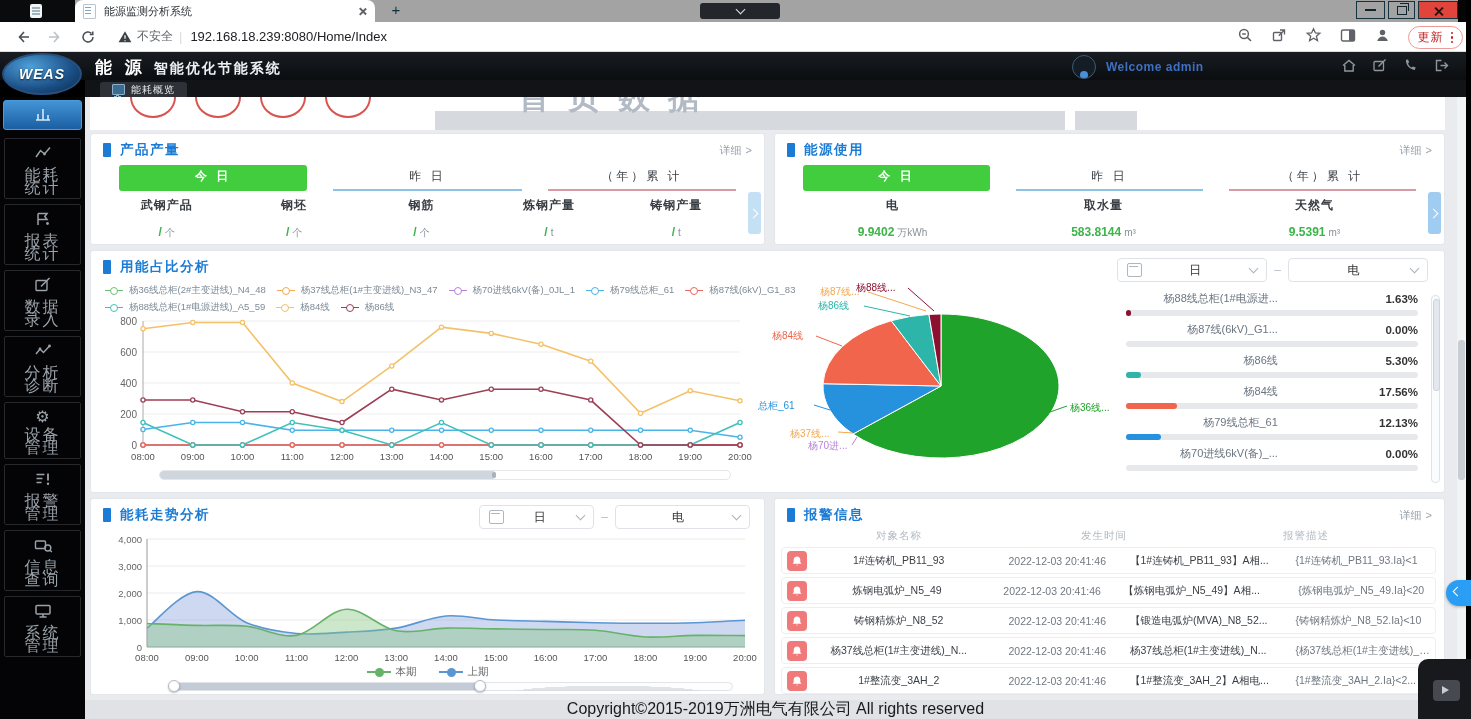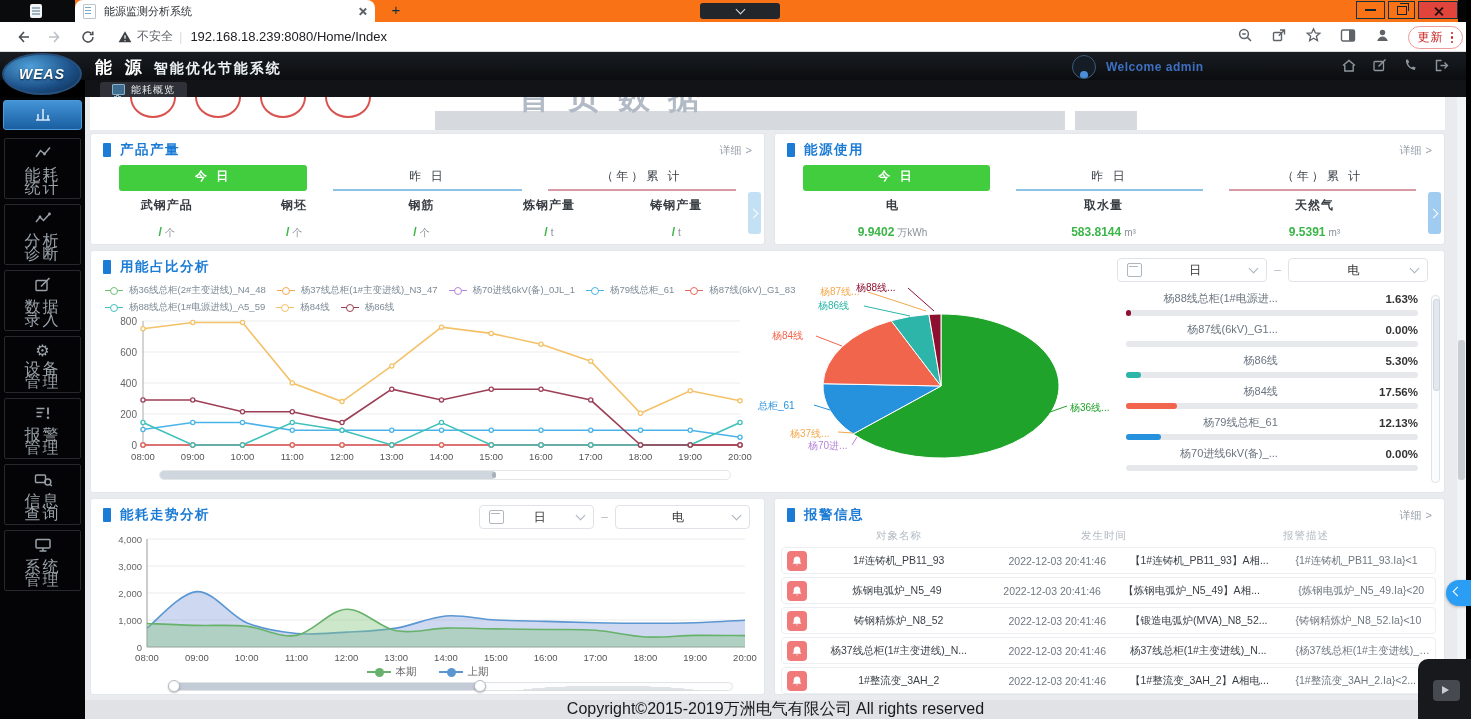--- a/index.html
+++ b/index.html
@@ -1,20 +1,20 @@
 <!DOCTYPE html>
 <html><head>
 <meta charset="utf-8">
 <style>
   html,body{margin:0;padding:0;background:#000;}
   .screen{position:relative;width:1471px;height:719px;overflow:hidden;background:#000;
     font-family:"Liberation Sans","DejaVu Sans",sans-serif;-webkit-font-smoothing:antialiased;}
 
   
-  .titlebar{position:absolute;left:0;top:0;width:1471px;height:22px;background:#f97316;}
+  .titlebar{position:absolute;left:0;top:0;width:1471px;height:22px;background:#a3a3a3;}
   .tb-left{position:absolute;left:0;top:0;width:75px;height:22px;background:#0a0b0d;}
   .os-icon{position:absolute;left:30px;top:4px;width:12px;height:14px;background:#f2f4f6;border-radius:2px;}
   .os-icon:before{content:'';position:absolute;left:2px;top:3px;width:8px;height:1.5px;background:#9fb3c0;box-shadow:0 3px 0 #9fb3c0,0 6px 0 #9fb3c0;}
   .btab{position:absolute;left:75px;top:0;width:300px;height:22px;background:#fff;border-radius:8px 8px 0 0;display:flex;align-items:center;padding:0 8px;box-sizing:border-box;}
   .favicon{width:11px;height:13px;background:#fff;border:1px solid #b9c4cc;border-radius:1px;position:relative;margin-right:8px;}
   .favicon:before{content:'';position:absolute;left:1px;top:2px;width:6px;height:1.5px;background:#7aa7c7;box-shadow:0 3px 0 #7aa7c7,0 6px 0 #7aa7c7;}
   .btab-title{font-size:11px;color:#303438;flex:1;white-space:nowrap;overflow:hidden;}
   .xico{position:relative;width:9px;height:9px;}
   .xico:before,.xico:after{content:'';position:absolute;left:4px;top:0;width:1.5px;height:9px;background:#5f6368;}
   .xico:before{transform:rotate(45deg);} .xico:after{transform:rotate(-45deg);}
@@ -295,32 +295,39 @@
     <div class="side-items" id="sideItems">
         <div class="side-item">
           <div><svg width="20" height="18" viewBox="0 0 20 18">
               <polyline points="3,13 7.5,6.5 11.5,10 17,3.5" stroke="#99a1a9" stroke-width="1.5" fill="none"></polyline>
               <circle cx="11.5" cy="10" r="1.4" fill="#99a1a9"></circle>
             </svg></div>
           <div class="side-lbl">能耗统计</div>
         </div>
         <div class="side-item">
           <div><svg width="20" height="18" viewBox="0 0 20 18">
-              <polyline points="3,12 7,7 10.5,10.5 16.5,4" stroke="#99a1a9" stroke-width="1.5" fill="none"></polyline>
-              <circle cx="7" cy="7" r="1.4" fill="#99a1a9"></circle>
-              <circle cx="16.5" cy="4" r="1.4" fill="#99a1a9"></circle>
+              <path d="M5 15V3.5M5 3.5h9l-2.2 3 2.2 3H5" stroke="#99a1a9" stroke-width="1.5" fill="none"></path>
+              <circle cx="14.5" cy="13.5" r="1.4" fill="#99a1a9"></circle>
             </svg></div>
-          <div class="side-lbl">分析诊断</div>
+          <div class="side-lbl">报表统计</div>
         </div>
         <div class="side-item">
           <div><svg width="20" height="18" viewBox="0 0 20 18">
               <rect x="3" y="4.5" width="11" height="10" rx="1" stroke="#99a1a9" stroke-width="1.4" fill="none"></rect>
               <path d="M8 10.5 16.5 2" stroke="#99a1a9" stroke-width="1.6"></path>
             </svg></div>
           <div class="side-lbl">数据录入</div>
+        </div>
+        <div class="side-item">
+          <div><svg width="20" height="18" viewBox="0 0 20 18">
+              <polyline points="3,12 7,7 10.5,10.5 16.5,4" stroke="#99a1a9" stroke-width="1.5" fill="none"></polyline>
+              <circle cx="7" cy="7" r="1.4" fill="#99a1a9"></circle>
+              <circle cx="16.5" cy="4" r="1.4" fill="#99a1a9"></circle>
+            </svg></div>
+          <div class="side-lbl">分析诊断</div>
         </div>
         <div class="side-item">
           <div><span class="gear-glyph">⚙</span></div>
           <div class="side-lbl">设备管理</div>
         </div>
         <div class="side-item">
           <div><svg width="20" height="18" viewBox="0 0 20 18">
               <path d="M3.5 4.5h8M3.5 8.5h6M3.5 12.5h5" stroke="#99a1a9" stroke-width="1.5"></path>
               <path d="M15 3.5v7" stroke="#99a1a9" stroke-width="1.8"></path>
               <circle cx="15" cy="13.8" r="1.2" fill="#99a1a9"></circle>

